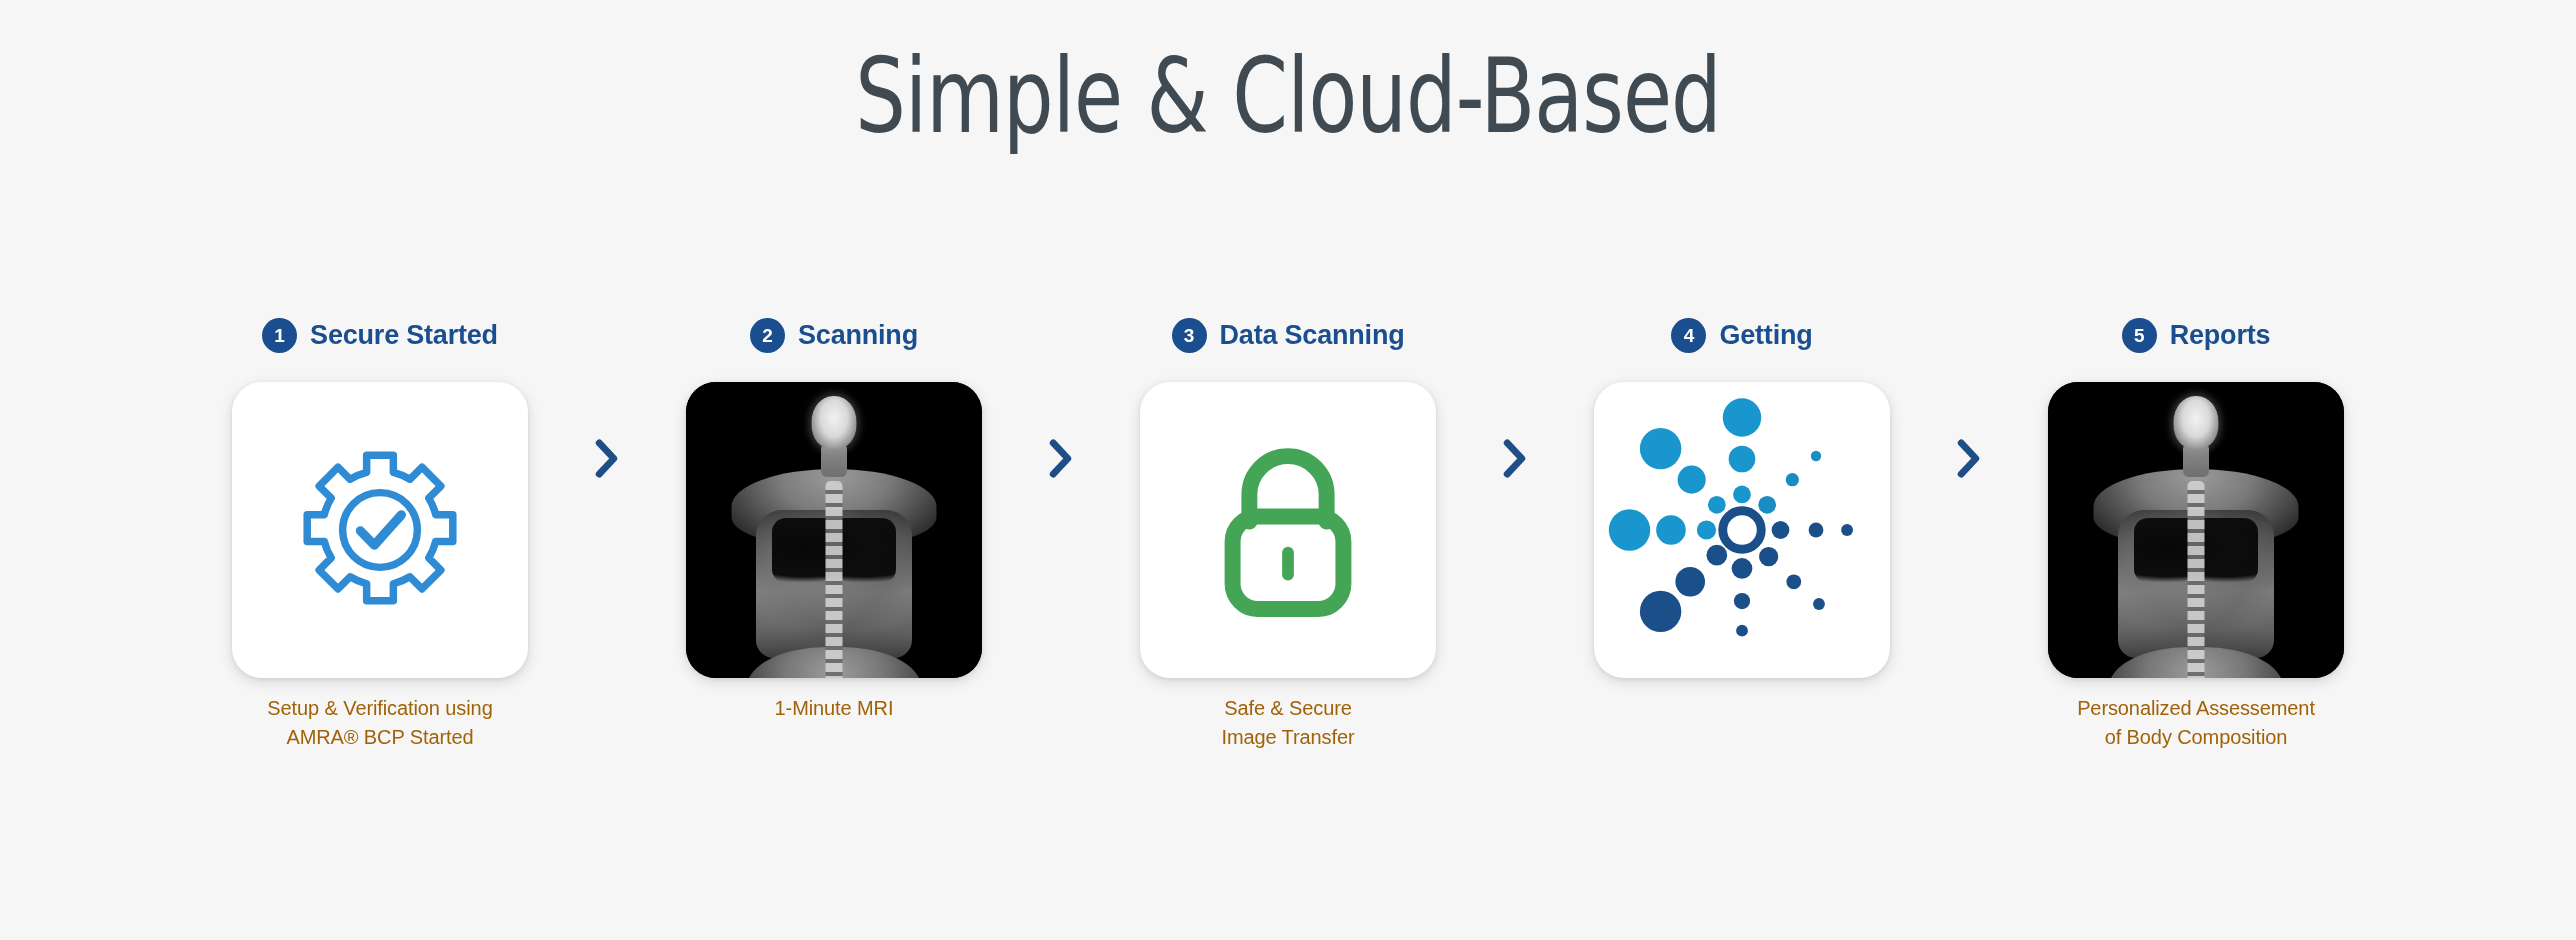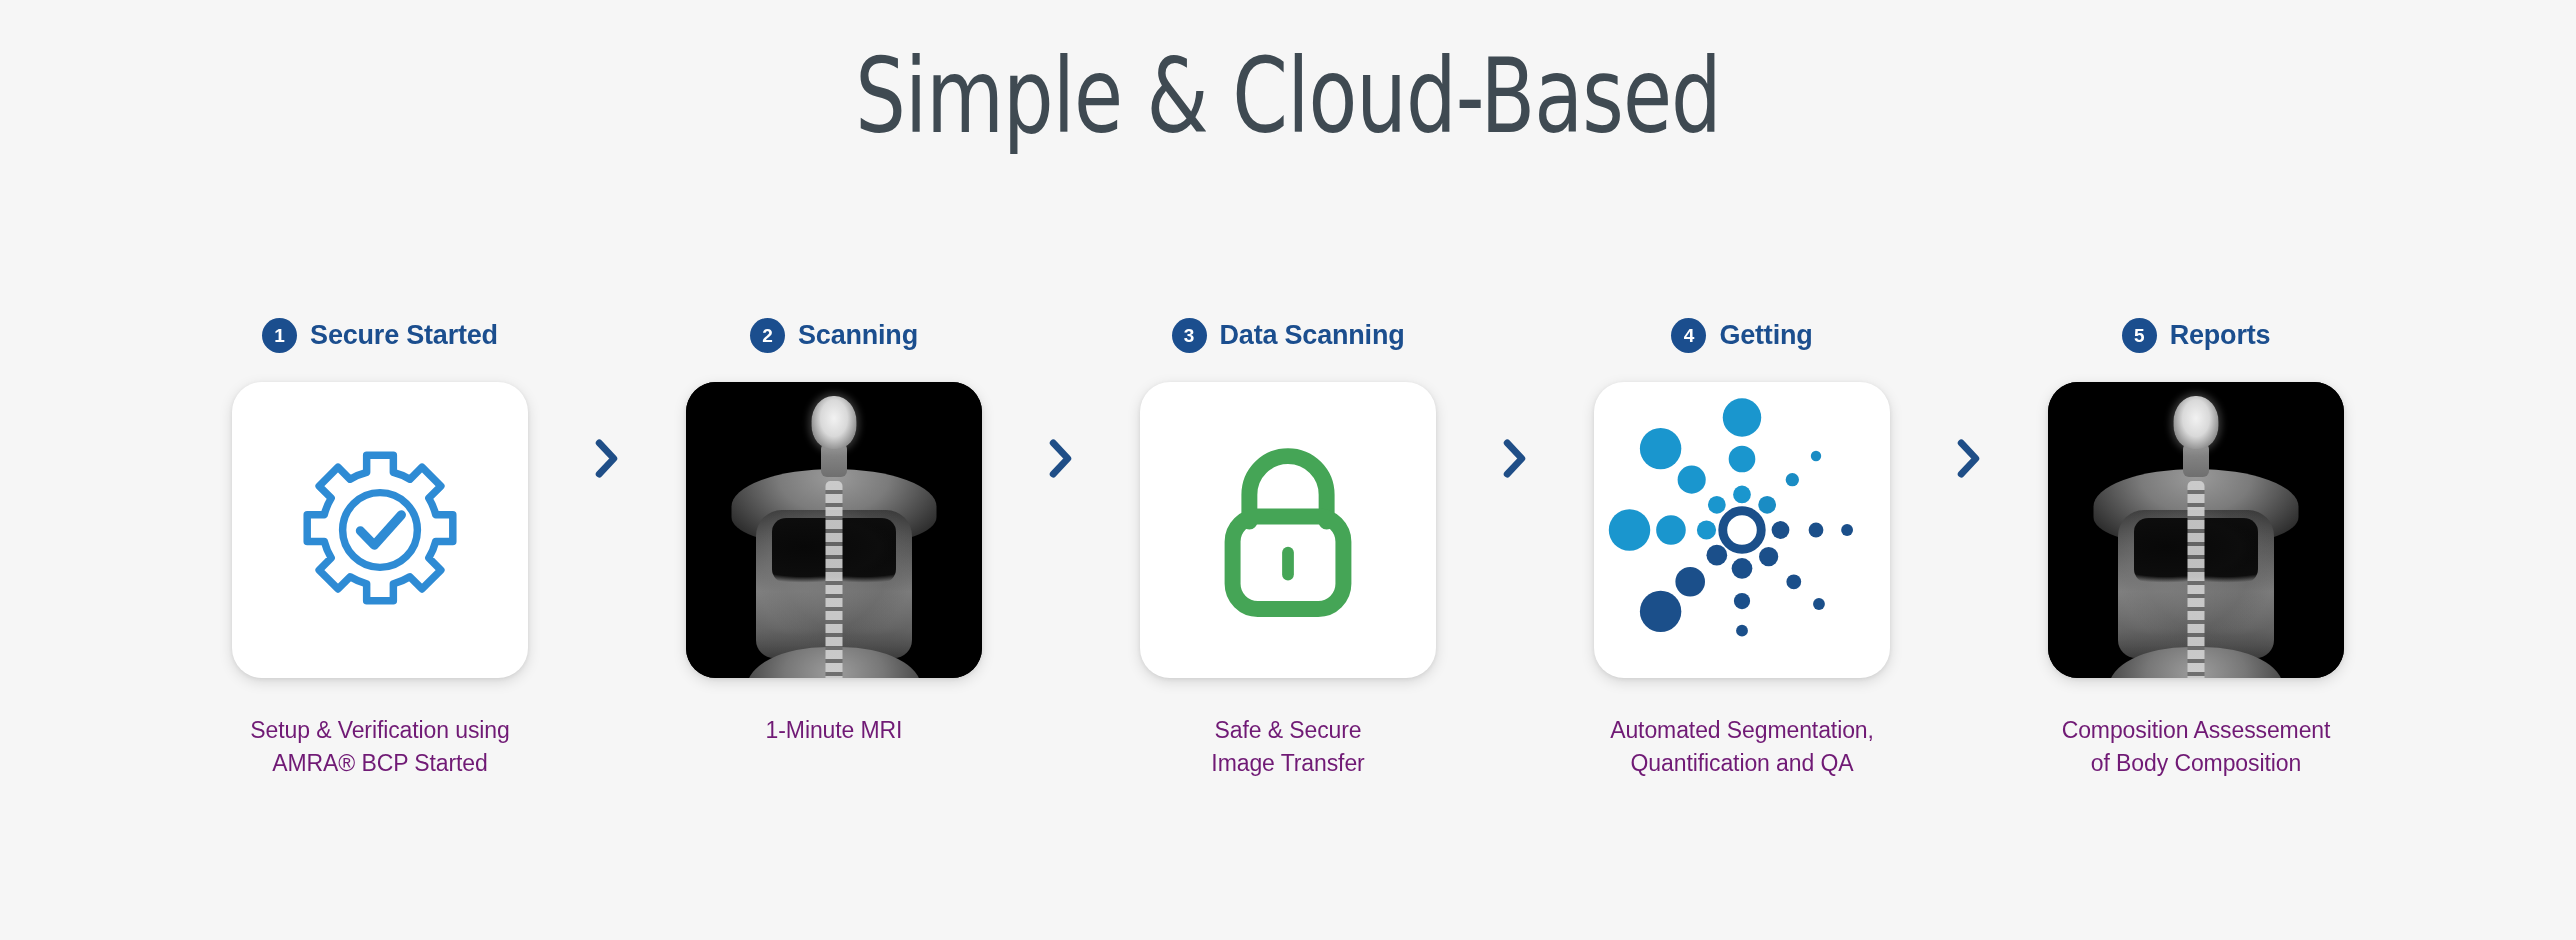--- a/index.html
+++ b/index.html
@@ -96,25 +96,25 @@
     box-shadow: 0 4px 14px rgba(0,0,0,0.13), 0 1px 4px rgba(0,0,0,0.07);
     display: flex;
     align-items: center;
     justify-content: center;
     overflow: hidden;
     position: relative;
   }
   .card.dark { background: #000000; }
 
   .caption {
-    margin-top: 36px;
+    margin-top: 16px;
     text-align: center;
-    font-size: 23px;
+    font-size: 20px;
     line-height: 1.45;
-    color: #701a75;
+    color: #a16207;
     font-weight: 400;
     letter-spacing: -0.1px;
   }
 
   
   .arrow {
     width: 59px;
     align-self: flex-start;
     margin-top: 124px;
     display: flex;
@@ -319,24 +319,20 @@
 
           <circle cx="100" cy="126" r="7" fill="#1b4f8a"></circle>
           <circle cx="100" cy="148" r="5.5" fill="#1b4f8a"></circle>
           <circle cx="100" cy="168" r="4" fill="#1b4f8a"></circle>
 
           <circle cx="118" cy="118" r="6.5" fill="#1b4f8a"></circle>
           <circle cx="135" cy="135" r="5" fill="#1b4f8a"></circle>
           <circle cx="152" cy="150" r="4" fill="#1b4f8a"></circle>
         </svg>
       </div>
-      <div class="caption">
-        <div>Automated Segmentation,</div>
-        <div>Quantification and QA</div>
-      </div>
     </div>
 
     <div class="arrow">
       <svg width="26" height="41" viewBox="0 0 26 42">
         <path d="M5 5 L20 21 L5 37" fill="none" stroke="currentColor" stroke-width="7" stroke-linecap="round" stroke-linejoin="round"></path>
       </svg>
     </div>
 
     <div class="step">
       <div class="step-head">
@@ -354,20 +350,20 @@
             <div class="m-pelvis"></div>
 
             <div class="m-spine"></div>
             <div class="m-neck"></div>
             <div class="m-head"></div>
           </div>
 
         </div>
       </div>
       <div class="caption">
-        <div>Composition Assessement</div>
+        <div>Personalized Assessement</div>
         <div>of Body Composition</div>
       </div>
     </div>
 
   </div>
 </div>
 
 
 </body></html>

